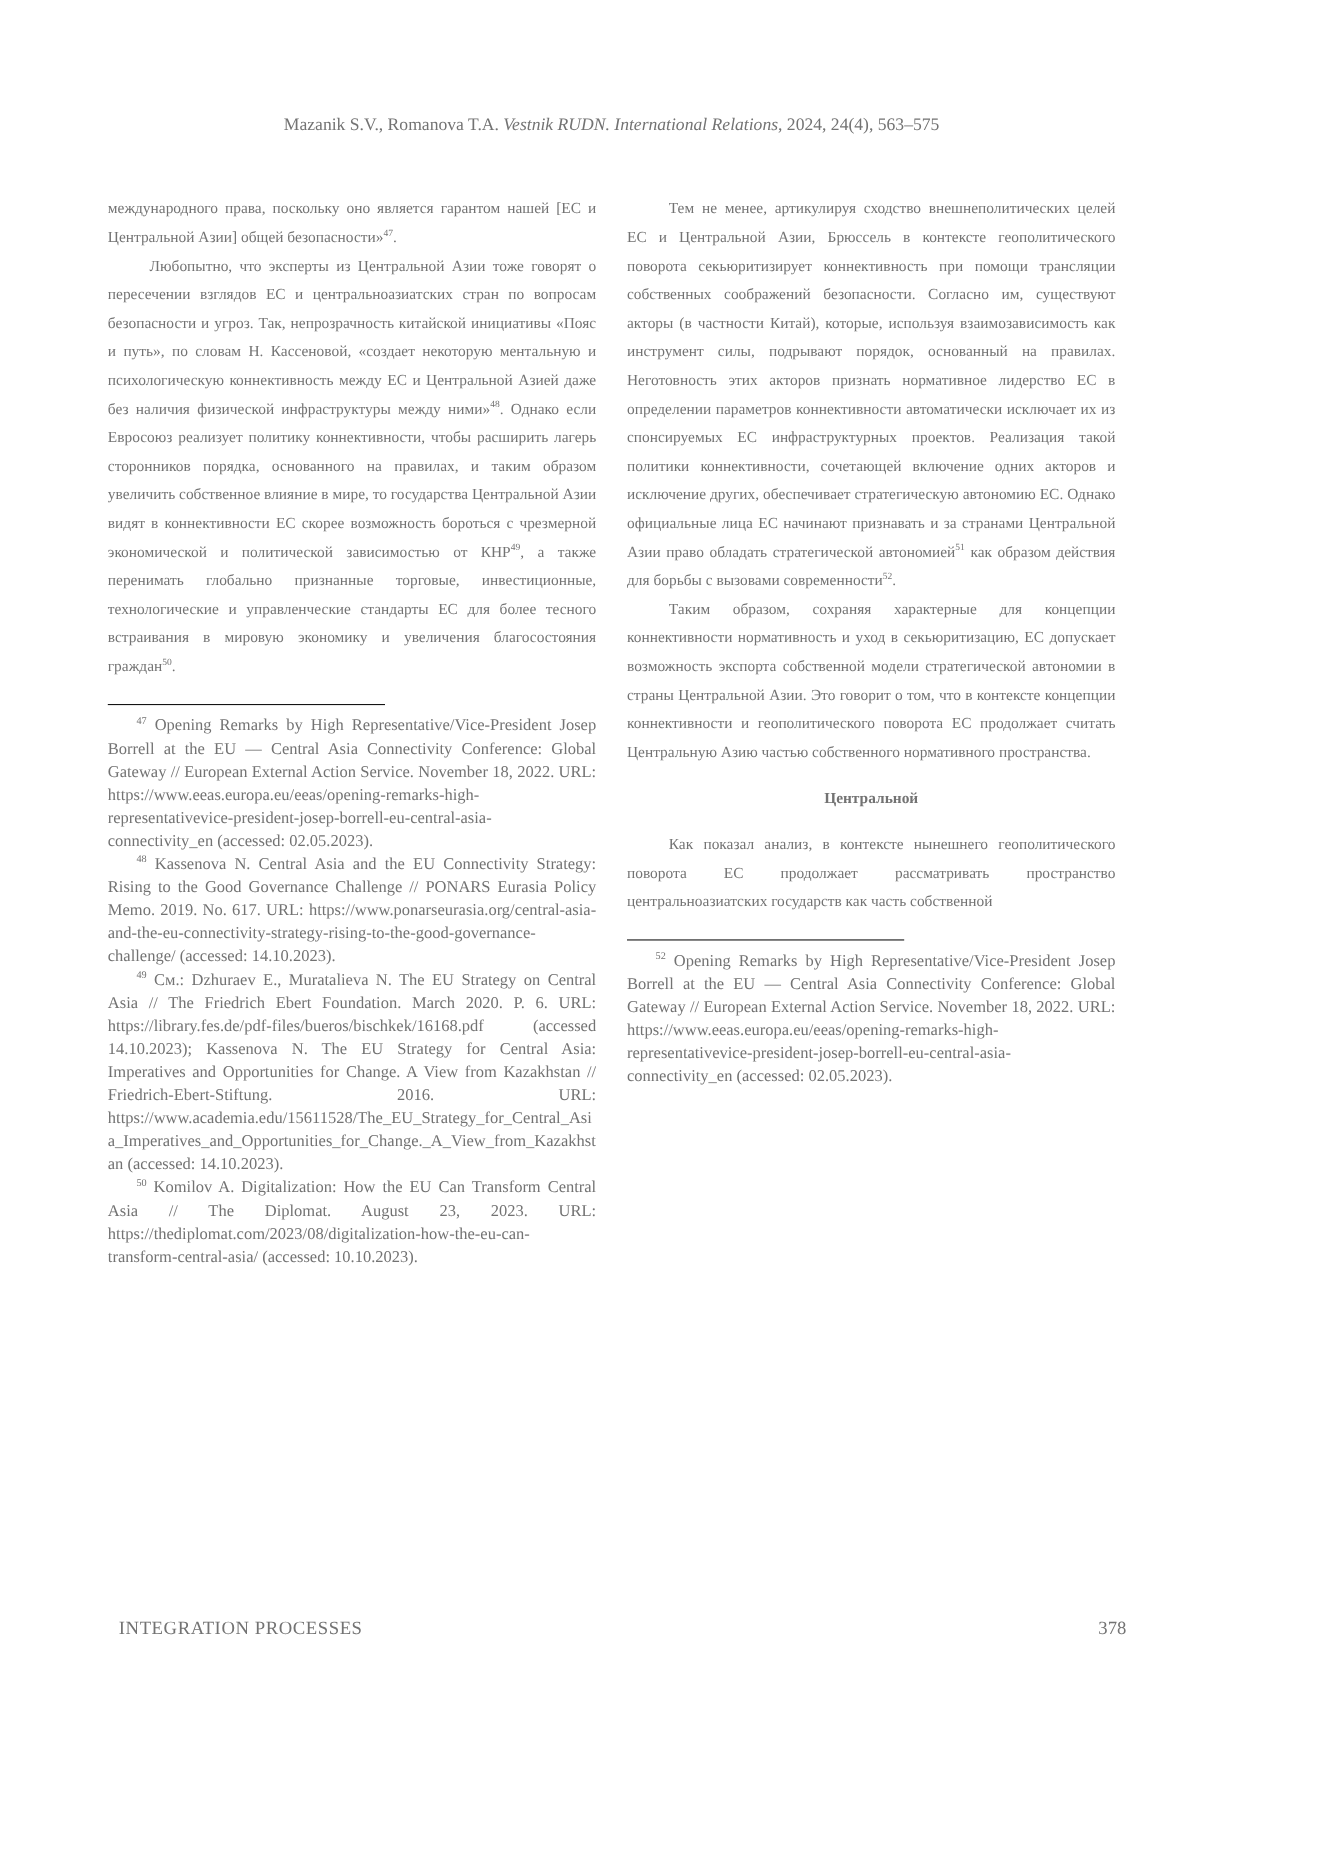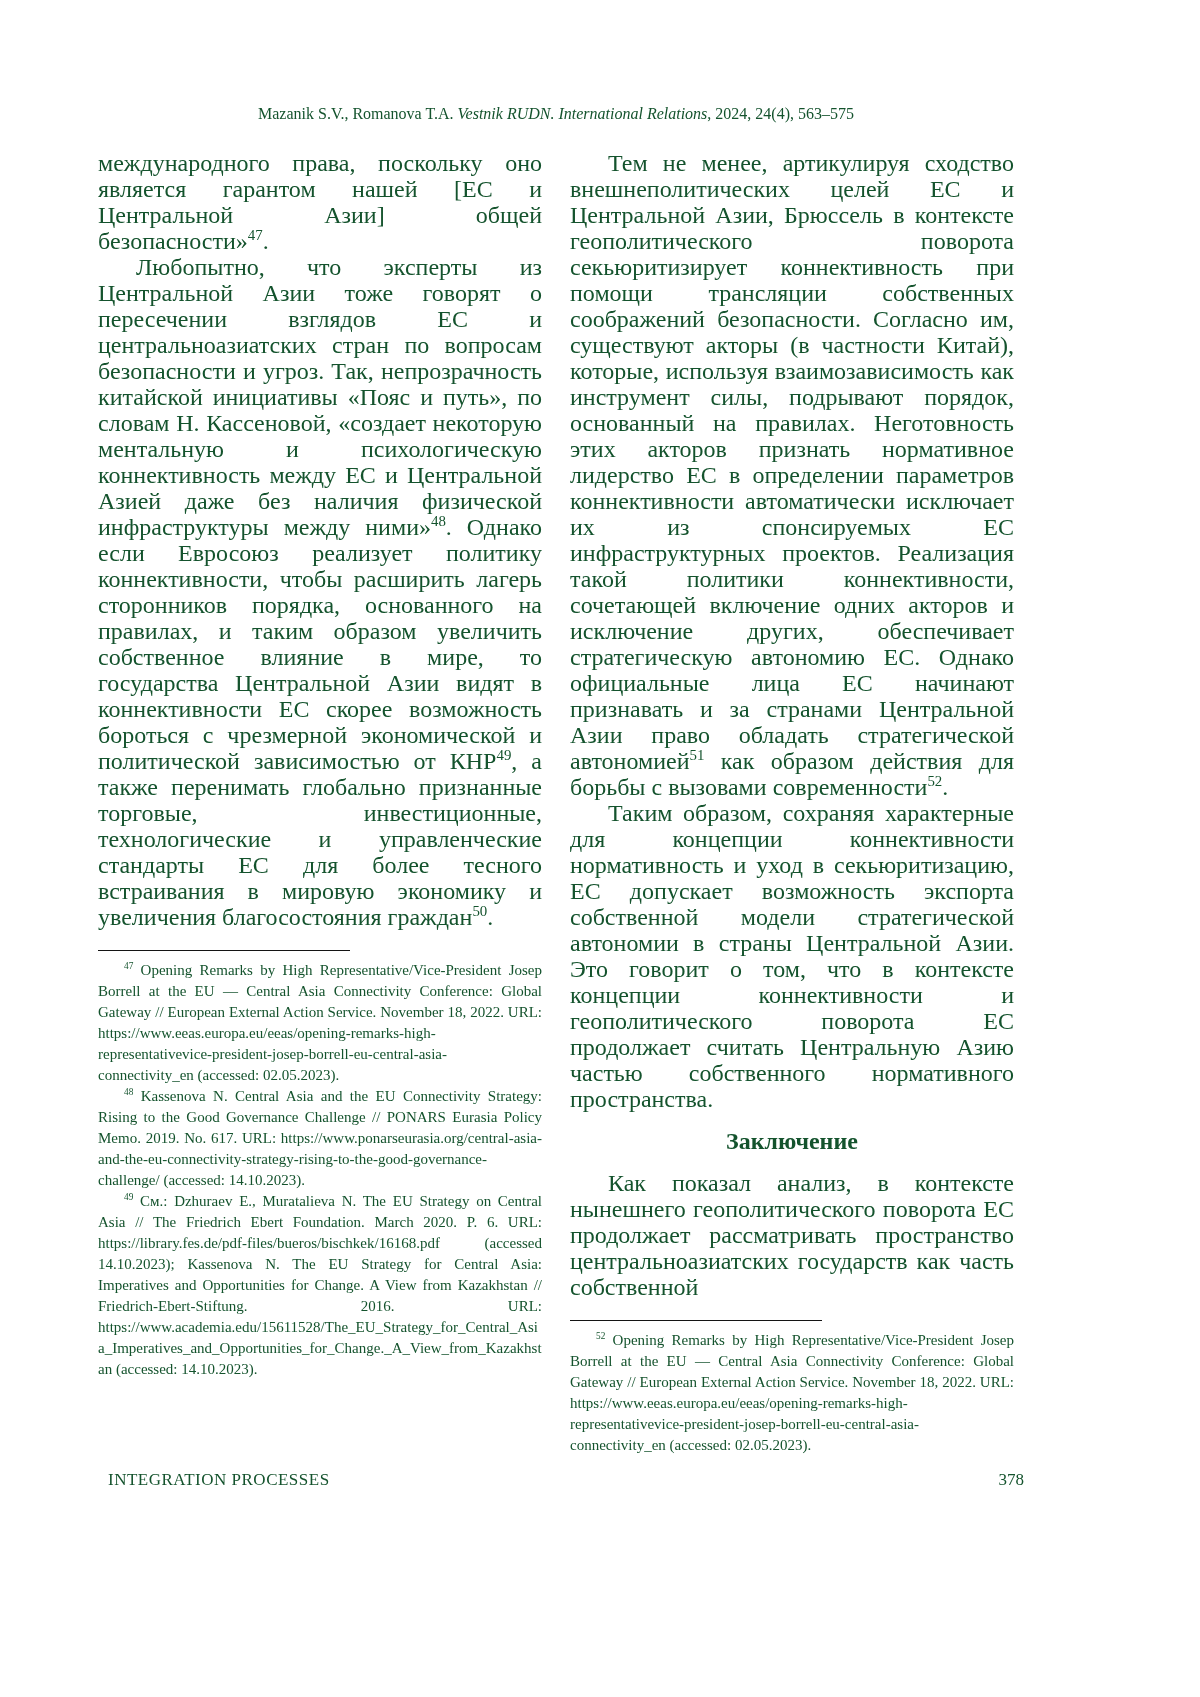--- a/index.html
+++ b/index.html
@@ -5,21 +5,21 @@
   html, body {
     margin: 0;
     padding: 0;
     background: #ffffff;
   }
   .page {
     position: relative;
     width: 1200px;
     height: 1697px;
     background: #ffffff;
-    color: #14532d;
+    color: #737373;
     font-family: "Liberation Serif", "DejaVu Serif", serif;
     overflow: hidden;
   }
   .content {
     position: absolute;
     left: 98px;
     top: 104px;
     width: 916px;
   }
   .running-header {
@@ -31,24 +31,25 @@
   }
   .columns {
     display: flex;
     gap: 28px;
     align-items: flex-start;
   }
   .column {
     width: 444px;
   }
   .col-text {
-    font-size: 24px;
+    font-size: 14px;
     line-height: 26px;
     text-align: justify;
     hyphens: auto;
+    margin-top: 28px;
   }
   .col-text p.body-p {
     margin: 0;
     text-indent: 38px;
   }
   .col-text p.no-indent {
     text-indent: 0;
   }
   .col-text p.section-heading {
     margin: 16px 0 16px 0;
@@ -108,28 +109,29 @@
       <div class="column">
         <div class="col-text">
             <p class="body-p no-indent"><span>международного права, поскольку оно является гарантом нашей [ЕС и Центральной Азии] общей безопасности»</span><sup>47</sup><span>.</span></p>
             <p class="body-p"><span>Любопытно, что эксперты из Центральной Азии тоже говорят о пересечении взглядов ЕС и центральноазиатских стран по вопросам безопасности и угроз. Так, непрозрачность китайской инициативы «Пояс и путь», по словам Н. Кассеновой, «создает некоторую ментальную и психологическую коннективность между ЕС и Центральной Азией даже без наличия физической инфраструктуры между ними»</span><sup>48</sup><span>. Однако если Евросоюз реализует политику коннективности, чтобы расширить лагерь сторонников порядка, основанного на правилах, и таким образом увеличить собственное влияние в мире, то государства Центральной Азии видят в коннективности ЕС скорее возможность бороться с чрезмерной экономической и политической зависимостью от КНР</span><sup>49</sup><span>, а также перенимать глобально признанные торговые, инвестиционные, технологические и управленческие стандарты ЕС для более тесного встраивания в мировую экономику и увеличения благосостояния граждан</span><sup>50</sup><span>.</span></p>
           </div>
         <div class="fn-rule"></div>
         <div class="footnotes">
             <p class="footnote"><sup>47</sup><span> Opening Remarks by High Representative/Vice-President Josep Borrell at the EU — Central Asia Connectivity Conference: Global Gateway // European External Action Service. November 18, 2022. URL: https://www.eeas.europa.eu/eeas/opening-remarks-high-representativevice-president-josep-borrell-eu-central-asia-connectivity_en (accessed: 02.05.2023).</span></p>
             <p class="footnote"><sup>48</sup><span> Kassenova N. Central Asia and the EU Connectivity Strategy: Rising to the Good Governance Challenge // PONARS Eurasia Policy Memo. 2019. No. 617. URL: https://www.ponarseurasia.org/central-asia-and-the-eu-connectivity-strategy-rising-to-the-good-governance-challenge/ (accessed: 14.10.2023).</span></p>
             <p class="footnote"><sup>49</sup><span> См.: Dzhuraev E., Muratalieva N. The EU Strategy on Central Asia // The Friedrich Ebert Foundation. March 2020. P. 6. URL: https://library.fes.de/pdf-files/bueros/bischkek/16168.pdf (accessed 14.10.2023); Kassenova N. The EU Strategy for Central Asia: Imperatives and Opportunities for Change. A View from Kazakhstan // Friedrich-Ebert-Stiftung. 2016. URL: https://www.academia.edu/15611528/The_EU_Strategy_for_Central_Asia_Imperatives_and_Opportunities_for_Change._A_View_from_Kazakhstan (accessed: 14.10.2023).</span></p>
+            <p class="footnote"><sup>50</sup><span> Komilov A. Digitalization: How the EU Can Transform Central Asia // The Diplomat. August 23, 2023. URL: https://thediplomat.com/2023/08/digitalization-how-the-eu-can-transform-central-asia/ (accessed: 10.10.2023).</span></p>
           </div>
       </div>
 
       <div class="column">
         <div class="col-text">
             <p class="body-p"><span>Тем не менее, артикулируя сходство внешнеполитических целей ЕС и Центральной Азии, Брюссель в контексте геополитического поворота секьюритизирует коннективность при помощи трансляции собственных соображений безопасности. Согласно им, существуют акторы (в частности Китай), которые, используя взаимозависимость как инструмент силы, подрывают порядок, основанный на правилах. Неготовность этих акторов признать нормативное лидерство ЕС в определении параметров коннективности автоматически исключает их из спонсируемых ЕС инфраструктурных проектов. Реализация такой политики коннективности, сочетающей включение одних акторов и исключение других, обеспечивает стратегическую автономию ЕС. Однако официальные лица ЕС начинают признавать и за странами Центральной Азии право обладать стратегической автономией</span><sup>51</sup><span> как образом действия для борьбы с вызовами современности</span><sup>52</sup><span>.</span></p>
             <p class="body-p"><span>Таким образом, сохраняя характерные для концепции коннективности нормативность и уход в секьюритизацию, ЕС допускает возможность экспорта собственной модели стратегической автономии в страны Центральной Азии. Это говорит о том, что в контексте концепции коннективности и геополитического поворота ЕС продолжает считать Центральную Азию частью собственного нормативного пространства.</span></p>
-            <p class="section-heading"><span>Заключение</span></p>
+            <p class="section-heading"><span>Центральной</span></p>
             <p class="body-p"><span>Как показал анализ, в контексте нынешнего геополитического поворота ЕС продолжает рассматривать пространство центральноазиатских государств как часть собственной</span></p>
           </div>
         <div class="fn-rule"></div>
         <div class="footnotes">
             <p class="footnote"><sup>52</sup><span> Opening Remarks by High Representative/Vice-President Josep Borrell at the EU — Central Asia Connectivity Conference: Global Gateway // European External Action Service. November 18, 2022. URL: https://www.eeas.europa.eu/eeas/opening-remarks-high-representativevice-president-josep-borrell-eu-central-asia-connectivity_en (accessed: 02.05.2023).</span></p>
           </div>
       </div>
 
     </div>
   </div>

